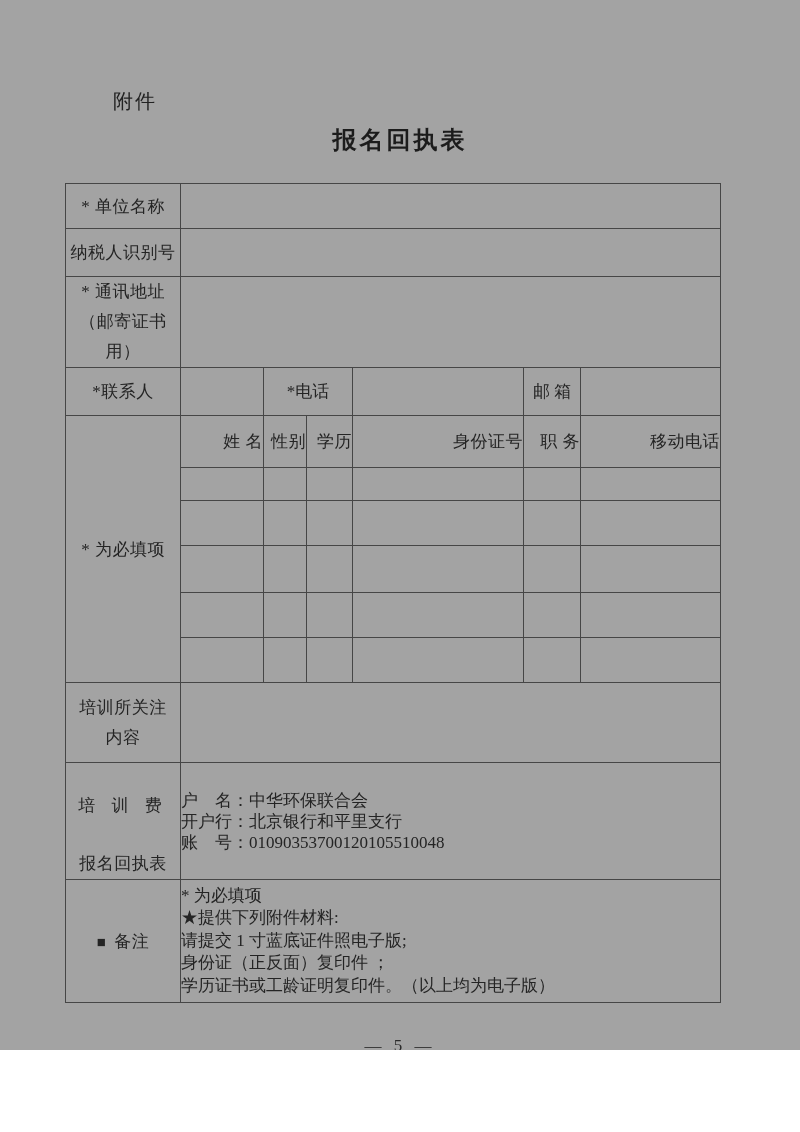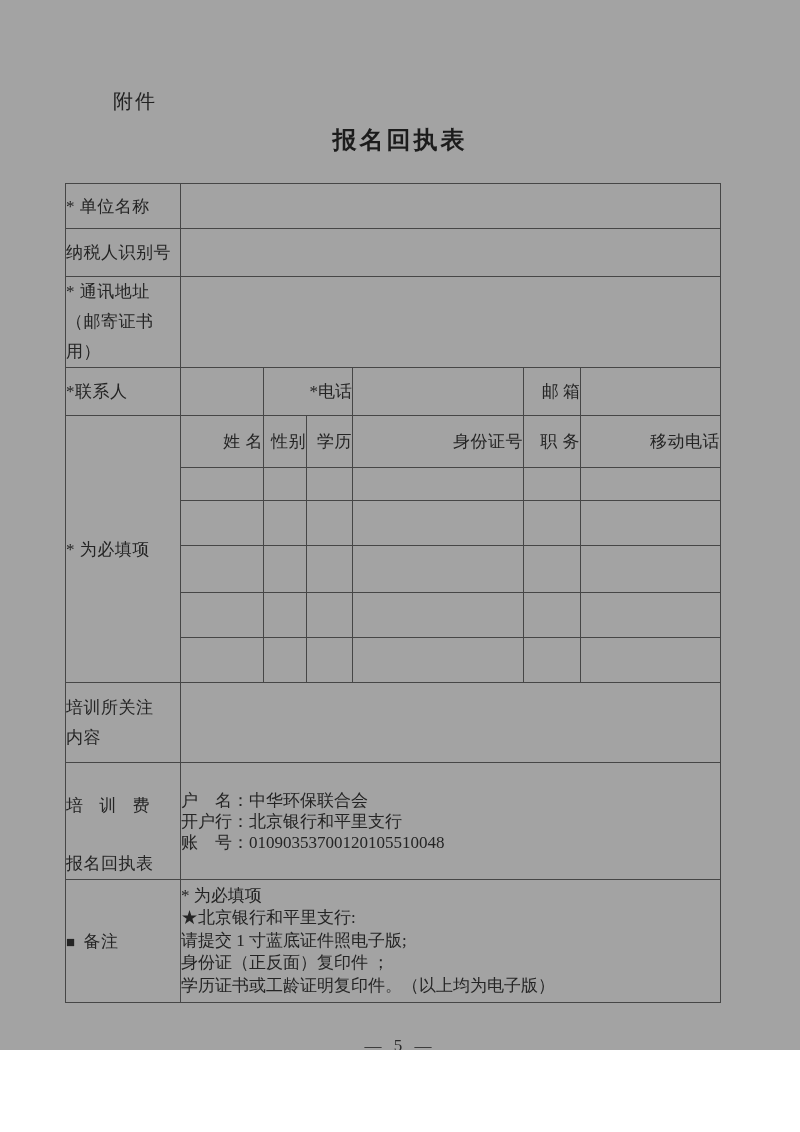--- a/index.html
+++ b/index.html
@@ -46,24 +46,25 @@
   table.form td, table.form th {
     border: 1.6px solid #464646;
     padding: 0;
     font-size: 17px;
     font-weight: 400;
     color: #242424;
     vertical-align: middle;
     overflow: hidden;
   }
   td.lbl {
+    text-align: center;
     letter-spacing: 0.5px;
   }
   td.lbl .lbl-line { line-height: 30px; }
-  td.ctr { text-align: right; }
+  td.ctr { text-align: center; }
   th.subhead {
     text-align: right;
     font-weight: 400;
     letter-spacing: 0.5px;
   }
   td.content {
     vertical-align: middle;
     padding: 2px 4px;
   }
   td.content .c-line {
@@ -223,21 +224,21 @@
         <div class="c-line">账　号：01090353700120105510048</div>
       </td>
     </tr>
 
     <tr style="height:123px">
       <td class="lbl remarks-lbl">
         <span class="sq">■</span><span>备注</span>
       </td>
       <td colspan="6" class="remarks-content">
         <div class="c-line">* 为必填项</div>
-        <div class="c-line">★北京银行和平里支行:</div>
+        <div class="c-line">★提供下列附件材料:</div>
         <div class="c-line">请提交 1 寸蓝底证件照电子版;</div>
         <div class="c-line">身份证（正反面）复印件 ；</div>
         <div class="c-line">学历证书或工龄证明复印件。（以上均为电子版）</div>
       </td>
     </tr>
   </tbody>
     </table>
 
 
   <div class="page-number">— 5 —</div>

